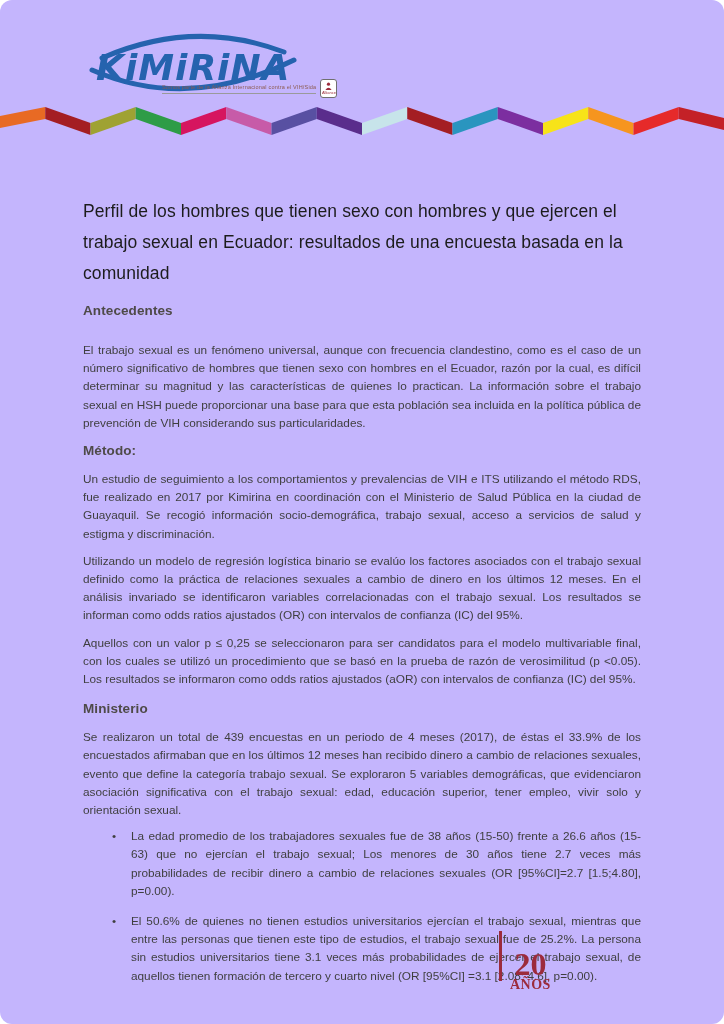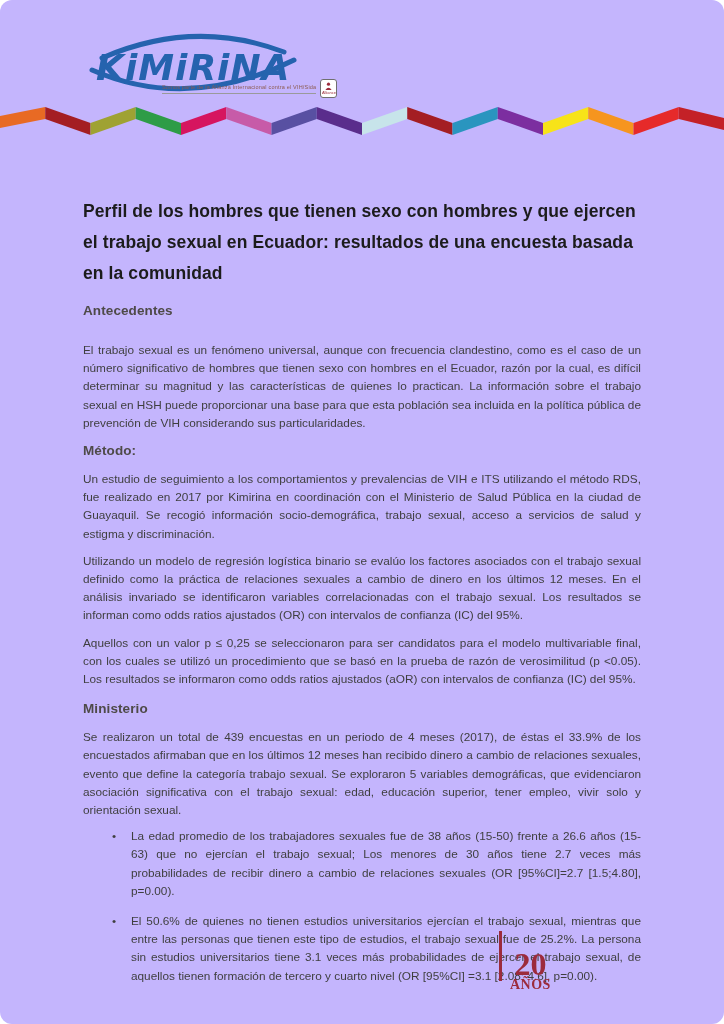--- a/index.html
+++ b/index.html
@@ -40,21 +40,21 @@
   
   .ribbon { position: absolute; left: 0; top: 103px; width: 724px; height: 36px; }
 
   
   .content {
     position: absolute; left: 83px; top: 196px; width: 558px;
     color: var(--body-gray, #3f3f3f);
   }
   .doc-title {
     margin: 0;
-    font-size: 17.5px; line-height: 31px; font-weight: bold;
+    font-size: 17.5px; line-height: 31px; font-weight: normal;
     color: var(--title-black, #1c1c1c);
     letter-spacing: 0.1px;
     text-align: left;
   }
   .section-heading {
     margin: 12px 0 0 0;
     font-size: 13.5px; line-height: 17px; font-weight: bold;
     color: var(--heading-gray, #4e4a48);
     letter-spacing: 0.1px;
   }

